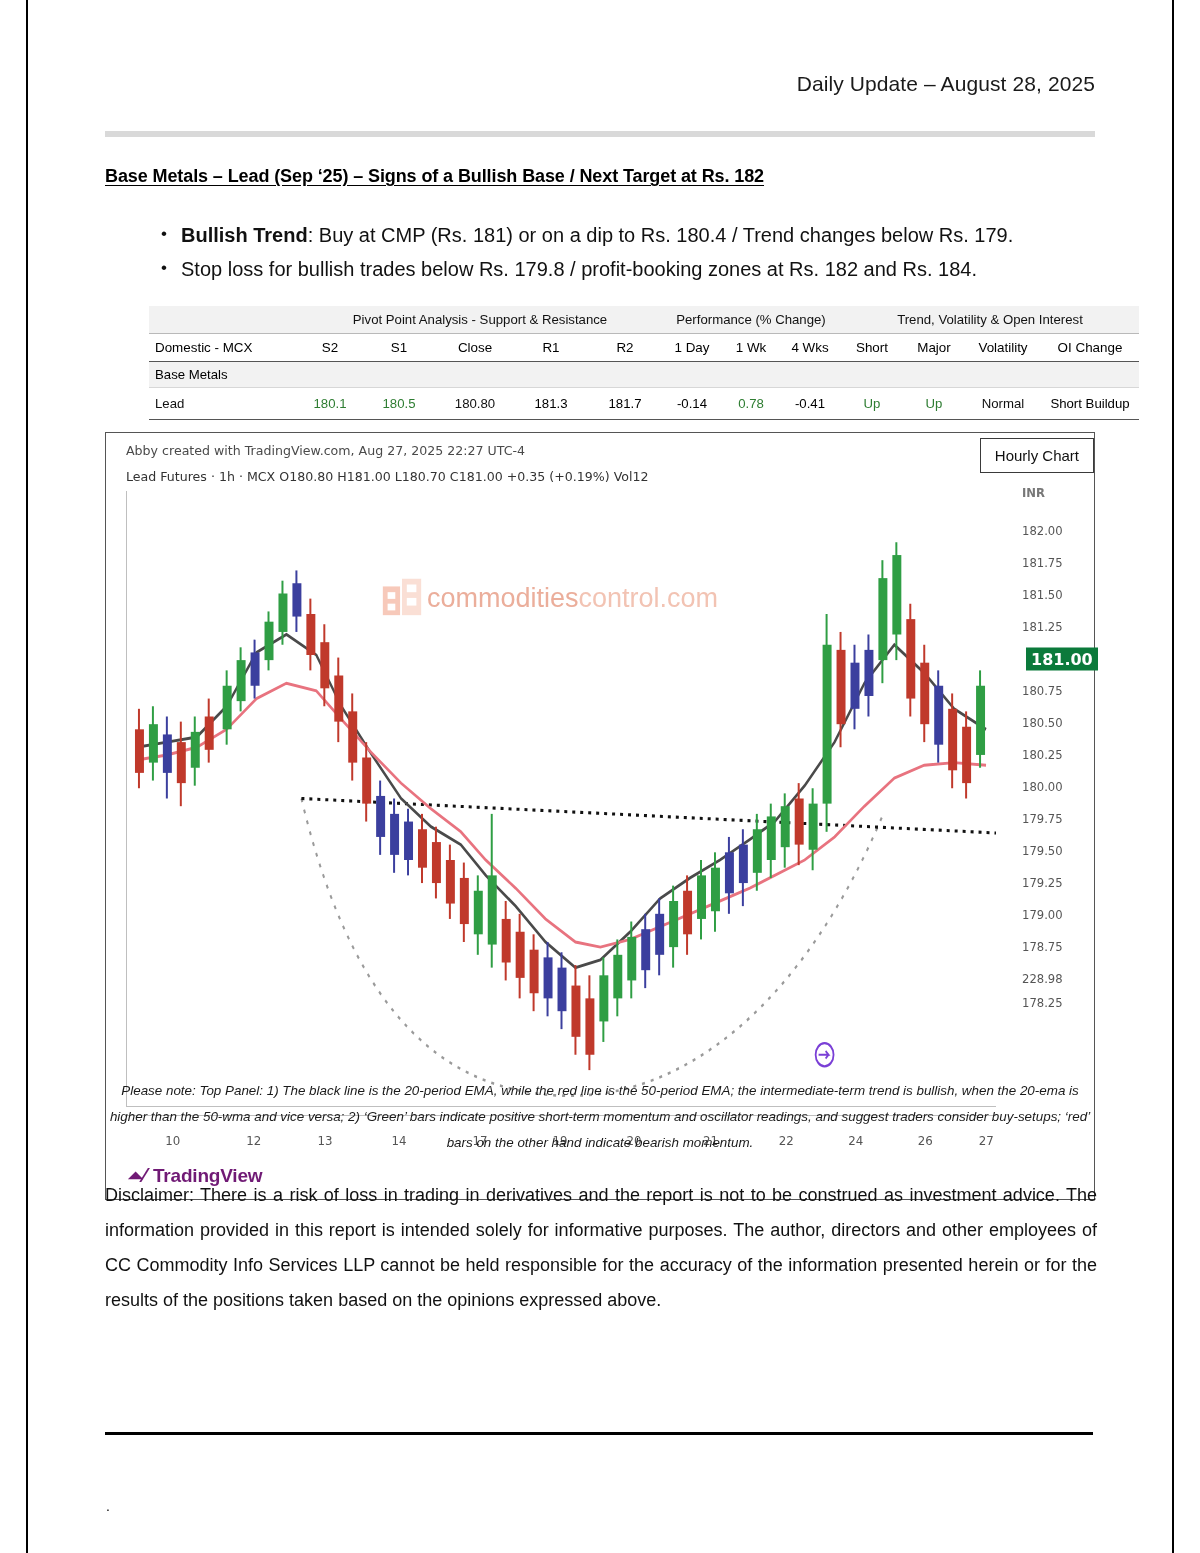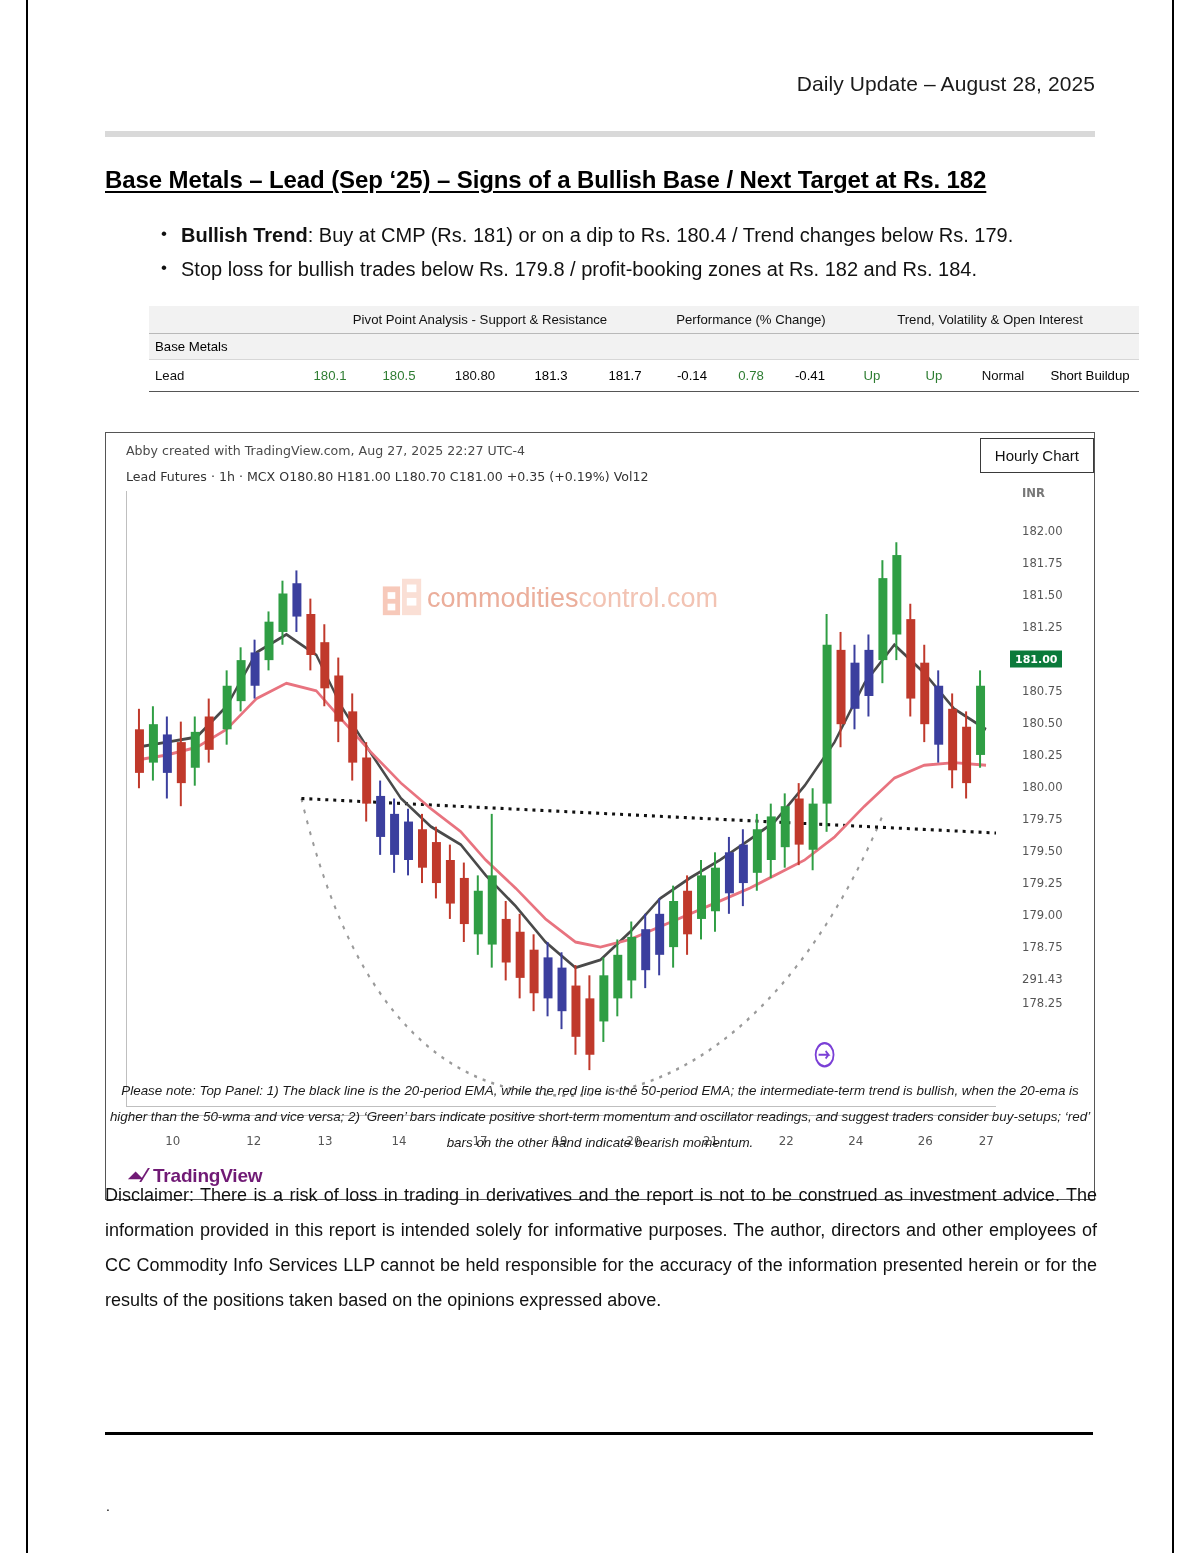--- a/index.html
+++ b/index.html
@@ -42,21 +42,21 @@
     top: 131px;
     width: 990px;
     height: 6px;
     background: #d9d9d9;
   }
   h1.title {
     position: absolute;
     left: 105px;
     top: 166px;
     margin: 0;
-    font-size: 24px;
+    font-size: 18px;
     font-weight: bold;
     text-decoration: underline;
     text-underline-offset: 3px;
     letter-spacing: -0.1px;
   }
   ul.bullets {
     position: absolute;
     left: 105px;
     top: 218px;
     width: 990px;
@@ -170,27 +170,27 @@
     font-size: 11.6px;
     color: #555;
     font-family: "DejaVu Sans", sans-serif;
   }
   .yaxis div.t {
     position: absolute; left: 24px;
     transform: translateY(-50%);
     white-space: nowrap;
   }
   .yaxis div.cur {
-    position: absolute; left: 12px;
+    position: absolute; left: 28px;
     transform: translateY(-50%);
     background: #0b7a3b;
     color: #fff;
     font-weight: bold;
     padding: 2px 5px;
-    font-size: 11px;
+    font-size: 16px;
   }
   .xaxis {
     position: absolute;
     left: 20px; right: 98px;
     bottom: 62px;
     height: 22px;
     border-top: 1px solid #bfbfbf;
     font-size: 11.8px;
     color: #555;
     font-family: "DejaVu Sans", sans-serif;
@@ -300,20 +300,35 @@
         <col style="width:62px">
         <col style="width:76px">
         <col style="width:98px">
     </colgroup>
     <tbody>
         <tr class="grouphdr">
       <td></td>
       <td colspan="5">Pivot Point Analysis - Support &amp; Resistance</td>
       <td colspan="3">Performance (% Change)</td>
       <td colspan="4">Trend, Volatility &amp; Open Interest</td>
+    </tr>
+    <tr class="colhdr">
+      <td class="lbl">Domestic - MCX</td>
+      <td>S2</td>
+      <td>S1</td>
+      <td>Close</td>
+      <td>R1</td>
+      <td>R2</td>
+      <td>1 Day</td>
+      <td>1 Wk</td>
+      <td>4 Wks</td>
+      <td>Short</td>
+      <td>Major</td>
+      <td>Volatility</td>
+      <td>OI Change</td>
     </tr>
     <tr class="section">
       <td colspan="13">Base Metals</td>
     </tr>
     <tr class="datarow">
       <td class="lbl dk">Lead</td>
       <td class="g">180.1</td>
       <td class="g">180.5</td>
       <td class="dk">180.80</td>
       <td class="r">181.3</td>
@@ -504,21 +519,21 @@
       <div class="cur" style="top:168px">181.00</div>
       <div class="t" style="top:200px">180.75</div>
       <div class="t" style="top:232px">180.50</div>
       <div class="t" style="top:264px">180.25</div>
       <div class="t" style="top:296px">180.00</div>
       <div class="t" style="top:328px">179.75</div>
       <div class="t" style="top:360px">179.50</div>
       <div class="t" style="top:392px">179.25</div>
       <div class="t" style="top:424px">179.00</div>
       <div class="t" style="top:456px">178.75</div>
-      <div class="t" style="top:488px">291.43</div>
+      <div class="t" style="top:488px">228.98</div>
       <div class="t" style="top:512px">178.25</div>
     </div>
 
     <div class="xaxis">
       <span style="left:4%">10</span>
       <span style="left:13.3%">12</span>
       <span style="left:21.5%">13</span>
       <span style="left:30%">14</span>
       <span style="left:39.3%">17</span>
       <span style="left:48.5%">19</span>

